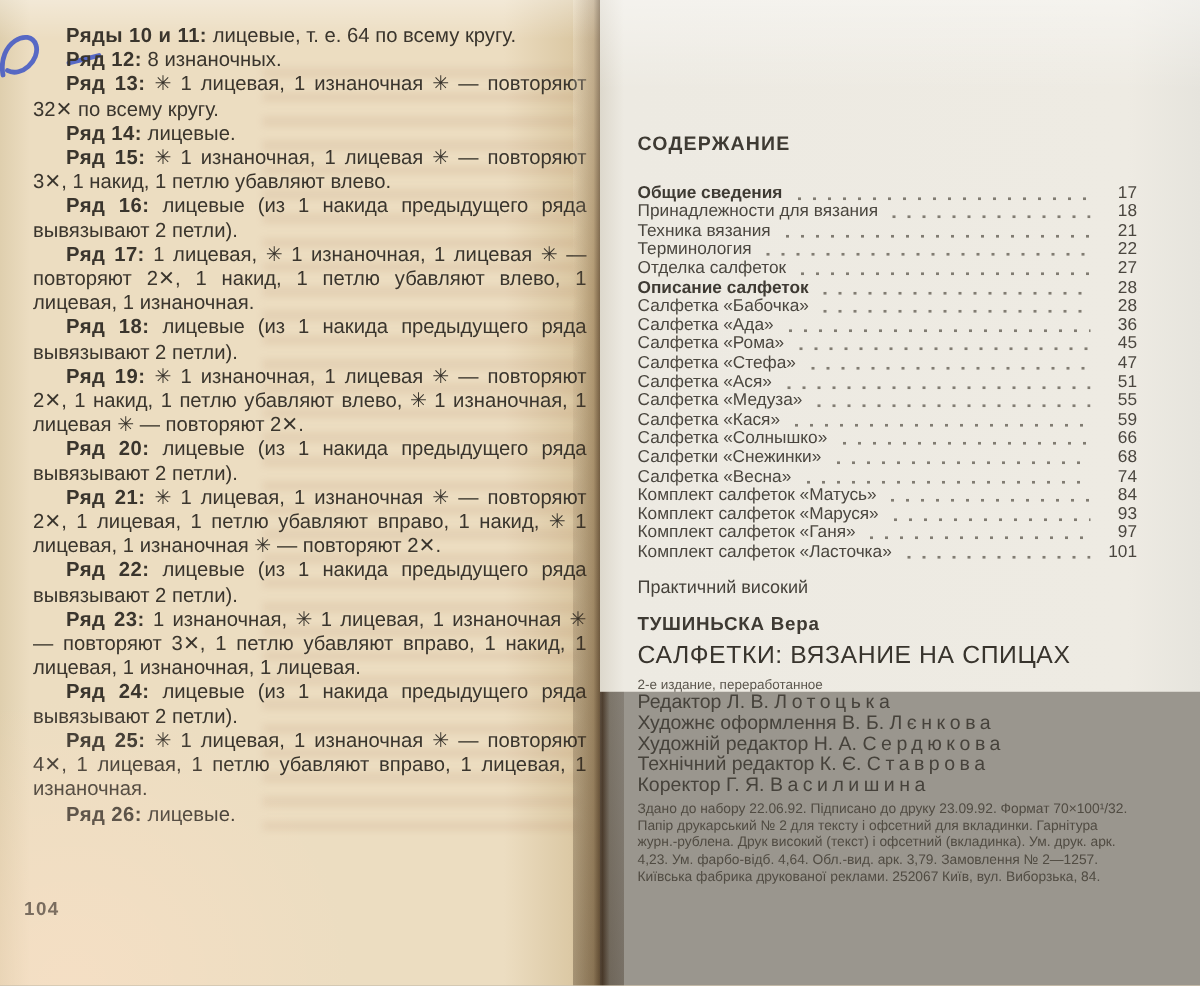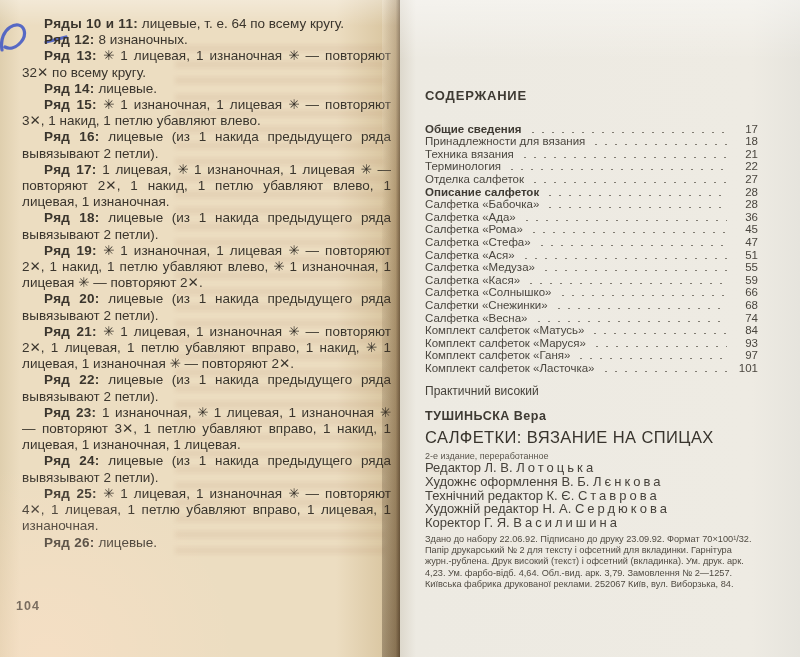--- a/index.html
+++ b/index.html
@@ -50,21 +50,21 @@
       rgba(58,38,20,0.70) 58%, rgba(100,90,70,0.22) 72%,
       rgba(255,255,255,0) 100%);
   }
   .gutter::after {
     content:""; position:absolute; inset:0;
     background:linear-gradient(to bottom, rgba(255,250,240,0.25) 0%, rgba(0,0,0,0) 30%, rgba(40,24,8,0.30) 100%);
   }
 
   
   .page-right {
-    position:absolute; left:400px; top:0; width:400px; height:657px;
+    position:absolute; left:400px; top:0; width:400px; height:461px;
     background:
       linear-gradient(to bottom, rgba(255,255,255,0.4) 0, rgba(255,255,255,0) 60px),
       linear-gradient(to right, #ddd8cc 0%, #edeae2 4%, #eeebe3 88%, #e6e4dd 100%),
       #edeae2;
     color:#46423b;
   }
   .contents-title {
     position:absolute; left:25px; top:88px;
     font-size:13px; font-weight:bold; letter-spacing:0.8px; color:#3e3a33;
   }
@@ -234,22 +234,22 @@
 
     <div class="author-line">ТУШИНЬСКА Вера</div>
 
     <div class="book-title">САЛФЕТКИ: ВЯЗАНИЕ НА СПИЦАХ</div>
 
     <div class="edition-line">2-е издание, переработанное</div>
 
     <div class="credits">
         <div class="credit-line"><span>Редактор Л. В. </span><span class="surname">Лотоцька</span></div>
         <div class="credit-line"><span>Художнє оформлення В. Б. </span><span class="surname">Лєнкова</span></div>
+        <div class="credit-line"><span>Художній редактор Н. А. </span><span class="surname">Сердюкова</span></div>
         <div class="credit-line"><span>Технічний редактор К. Є. </span><span class="surname">Ставрова</span></div>
-        <div class="credit-line"><span>Художній редактор Н. А. </span><span class="surname">Сердюкова</span></div>
         <div class="credit-line"><span>Коректор Г. Я. </span><span class="surname">Василишина</span></div>
       </div>
 
     <div class="imprint">
         <div class="imprint-line">Здано до набору 22.06.92. Підписано до друку 23.09.92. Формат 70×100¹/32.</div>
         <div class="imprint-line">Папір друкарський № 2 для тексту і офсетний для вкладинки. Гарнітура</div>
         <div class="imprint-line">журн.-рублена. Друк високий (текст) і офсетний (вкладинка). Ум. друк. арк.</div>
         <div class="imprint-line">4,23. Ум. фарбо-відб. 4,64. Обл.-вид. арк. 3,79. Замовлення № 2—1257.</div>
         <div class="imprint-line">Київська фабрика друкованої реклами. 252067 Київ, вул. Виборзька, 84.</div>
       </div>

